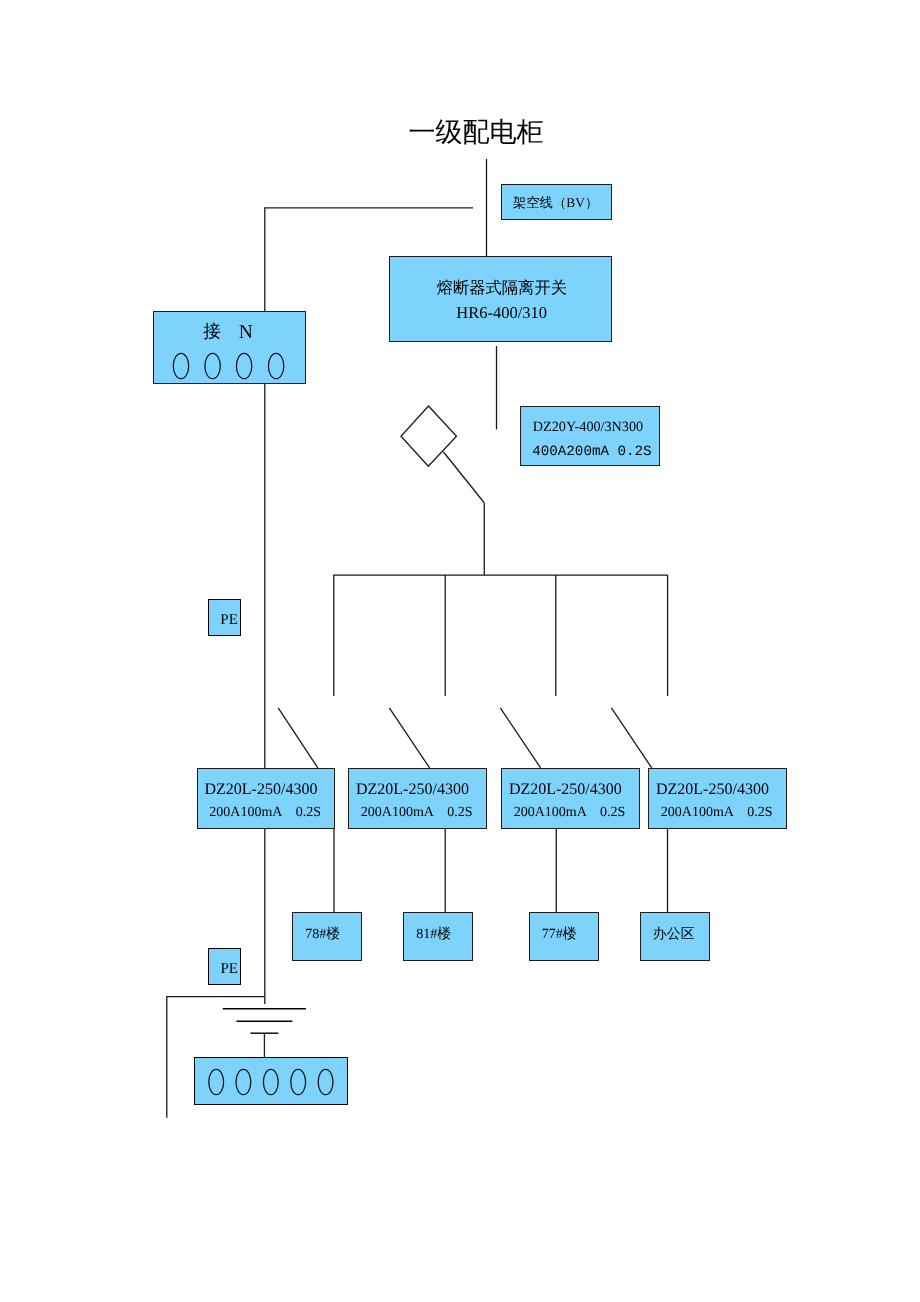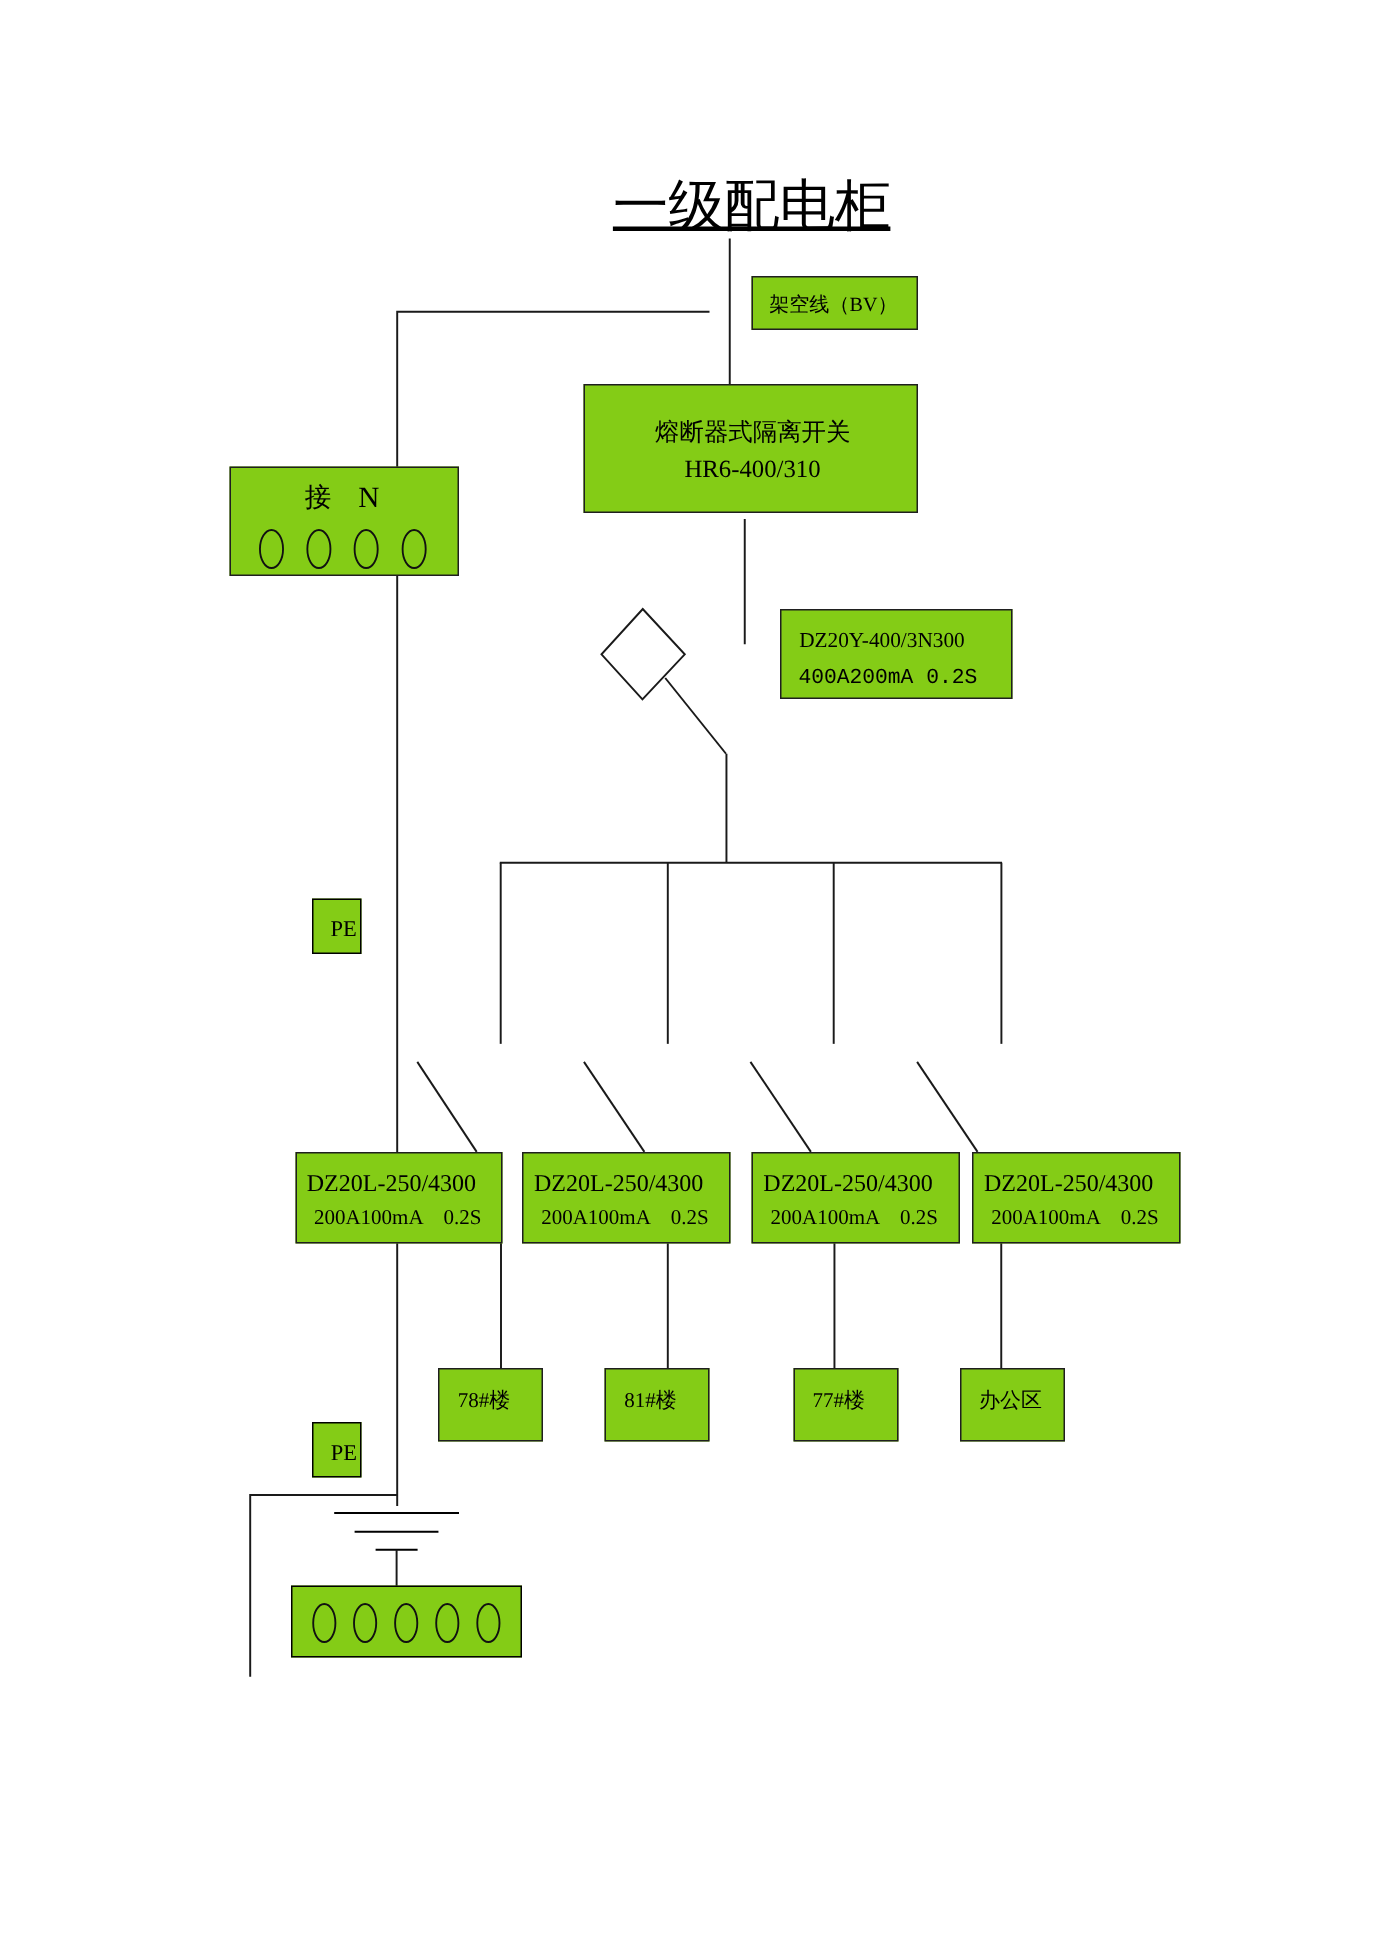--- a/index.html
+++ b/index.html
@@ -3,40 +3,40 @@
 <meta charset="utf-8">
 <title>一级配电柜</title>
 <style>
   html,body{margin:0;padding:0;background:#ffffff;}
   body{width:920px;height:1302px;position:relative;overflow:hidden;
        font-family:"Liberation Serif", serif;color:#000;
        -webkit-font-smoothing:antialiased;text-rendering:geometricPrecision;}
   #diagram{position:absolute;left:0;top:0;width:920px;height:1302px;}
   .lbl{position:absolute;white-space:pre;line-height:1;transform:translateZ(0);}
 
-  .title{left:408.6px;top:118.9px;font-size:37px;text-decoration:underline;}
+  .title{left:408.6px;top:118.9px;font-size:27px;}
 
   .box{position:absolute;box-sizing:border-box;border:1.2px solid #1f1f1f;
-       background:#84cc16;font-size:14px;line-height:1;}
+       background:#7dd3fc;font-size:14px;line-height:1;}
   .box > .t{position:absolute;white-space:pre;line-height:1;transform:translateZ(0);}
 
   .box-overhead{left:501px;top:183.5px;width:111px;height:36.5px;}
   .box-overhead .t{left:10.8px;top:11.8px;font-size:13.4px;}
 
   .box-fuse{left:389px;top:256px;width:223px;height:85.5px;}
   .box-fuse .t1{left:46.7px;top:22.6px;font-size:16.3px;}
   .box-fuse .t2{left:66.3px;top:47.9px;font-size:16.5px;text-align:right;}
 
   .box-neutral{left:153px;top:311px;width:153px;height:72.5px;}
   .n-jie{left:49.2px;top:11px;font-size:17.7px;}
   .n-n{left:84.8px;top:10.8px;font-size:19.5px;}
   .terminals{position:absolute;}
   .box-neutral .terminals{left:0px;top:39.4px;width:153px;height:30px;}
 
-  .box-rcd{left:520px;top:405.5px;width:155px;height:60.5px;}
+  .box-rcd{left:520px;top:405.5px;width:140px;height:60.5px;}
   .box-rcd .t1{left:11.8px;top:13.9px;font-size:14.2px;}
   .box-rcd .t2{left:11.3px;top:38.6px;font-size:14.2px;font-family:Liberation Mono, monospace;}
 
   .box-pe{width:33px;height:36.8px;border:1.5px solid #000000;}
   .box-pe .t{left:11.3px;top:12.8px;font-size:15px;}
   .box-pe-top{left:208px;top:599px;}
   .box-pe-bottom{left:208.2px;top:948.4px;}
 
   .box-brk{top:768px;width:138.5px;height:60.5px;}
   .box-brk .t1{left:7px;top:13.4px;font-size:16px;}

